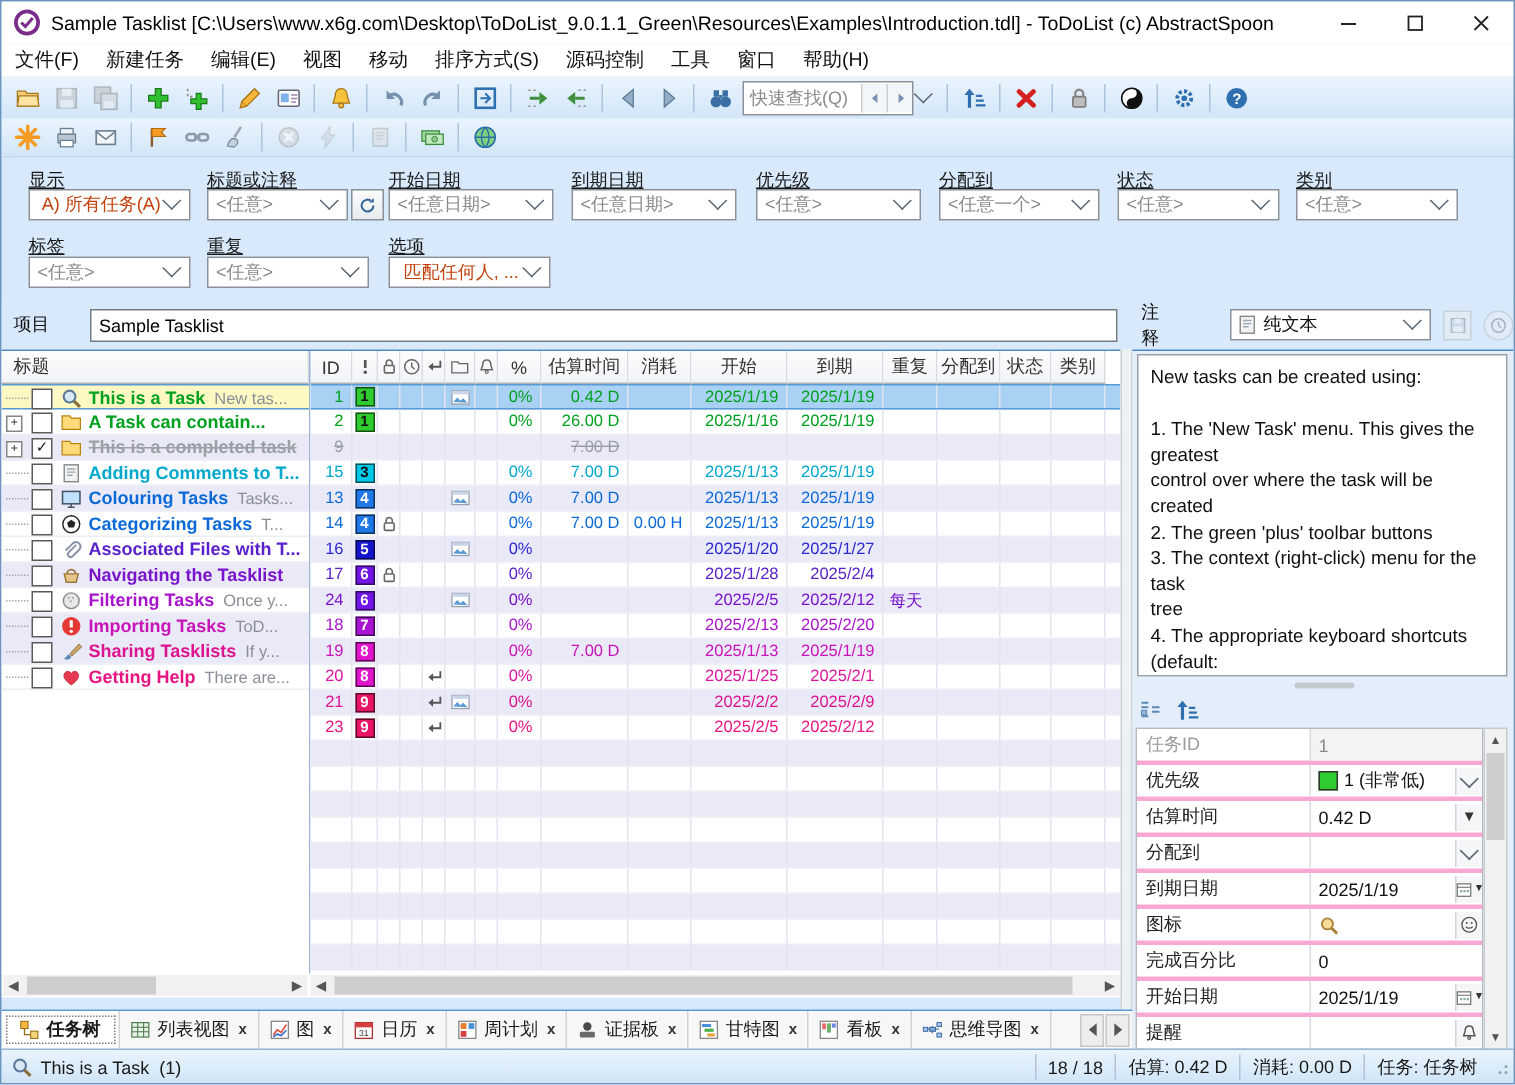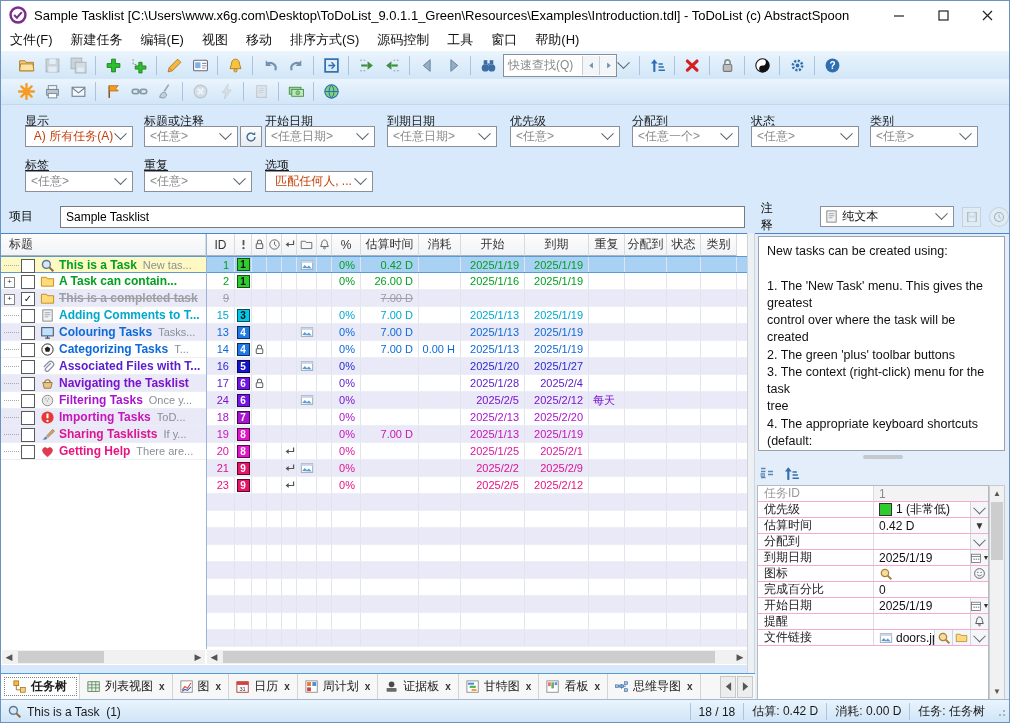--- a/index.html
+++ b/index.html
@@ -7,32 +7,32 @@
   .window{position:absolute;inset:0;border:1px solid #6a94be;box-sizing:border-box;background:#d7e9fa;overflow:hidden;}
   
   .titlebar{position:absolute;top:0;left:0;right:0;height:28px;background:#fff;display:flex;align-items:center;padding-left:8px;box-sizing:border-box;}
   .titlebar .apptitle{font-size:13px;color:#000;margin-left:7px;white-space:nowrap;overflow:hidden;}
   .wctl{margin-left:auto;display:flex;height:28px;}
   .wbtn{width:44px;height:28px;display:flex;align-items:center;justify-content:center;}
   
   .menubar{position:absolute;top:28px;left:0;right:0;height:22px;background:#fff;display:flex;align-items:center;font-size:13px;color:#111;}
   .menuitem{padding:0 9px;line-height:22px;}
   
-  .tb{position:absolute;left:0;right:0;background:linear-gradient(#eaf4fd,#d2e6f8);display:flex;align-items:center;padding-left:12px;box-sizing:border-box;}
+  .tb{position:absolute;left:0;right:0;background:linear-gradient(#eaf4fd,#d2e6f8);display:flex;align-items:center;padding-left:4px;box-sizing:border-box;}
   .tb1{top:50px;height:28px;}
   .tb2{top:78px;height:26px;border-bottom:1px solid #c2d8ec;}
   .tbtn{width:24px;height:23px;border:none;background:transparent;display:flex;align-items:center;justify-content:center;padding:0;margin:0 1px;}
   .tbtn.dim{opacity:.42;filter:grayscale(100%);}
   .tsep{width:1px;height:19px;background:#a9c4dc;margin:0 4px;}
   .qfind{width:112px;height:21px;background:#fff;border:1px solid #898f96;display:flex;align-items:center;margin:0 2px;}
   .qfind .ph{flex:1;font-size:12px;color:#8a8a8a;padding-left:4px;white-space:nowrap;overflow:hidden;}
   .qbtn{width:16px;height:19px;border-left:1px solid #c9cdd2;display:flex;align-items:center;justify-content:center;background:#f3f6f9;}
   .chevbtn{width:16px;height:21px;display:flex;align-items:center;justify-content:center;}
   
-  .filters{position:absolute;top:104px;left:17px;right:0;height:95px;background:#d7e9fa;border-bottom:1px solid #3d7fd4;}
+  .filters{position:absolute;top:104px;left:11px;right:0;height:95px;background:#d7e9fa;border-bottom:1px solid #3d7fd4;}
   .fgroup{position:absolute;}
   .flabel{font-size:12px;color:#1a1a1a;text-decoration:underline;white-space:nowrap;}
   .fcombo{position:absolute;background:#fff;border:1px solid #8a9099;height:21px;display:flex;align-items:center;box-sizing:border-box;}
   .fcombo .val{flex:1;font-size:12px;color:#8a8a8a;padding-left:5px;white-space:nowrap;overflow:hidden;}
   .fcombo .val.dark{color:#c2410c;text-align:center;}
   .chev{width:8px;height:8px;border-right:1.5px solid #5a6570;border-bottom:1.5px solid #5a6570;transform:rotate(45deg) translate(-2px,-2px);margin-right:7px;flex:none;}
   .fbtn{position:absolute;width:22px;height:21px;background:linear-gradient(#fcfcfc,#e8ecef);border:1px solid #8a9099;display:flex;align-items:center;justify-content:center;box-sizing:border-box;}
   
   .projrow{position:absolute;top:199px;left:0;right:0;height:33px;background:#d7e9fa;display:flex;align-items:center;}
   .projrow .plabel{font-size:12px;color:#111;margin-left:8px;width:52px;}
@@ -73,21 +73,21 @@
   .strack{flex:1;height:14px;position:relative;}
   .sthumb{position:absolute;top:1px;height:12px;background:#cdcdcd;}
   .vsplit{position:absolute;top:232px;left:746px;width:8px;height:466px;background:#eef1f4;border-left:1px solid #cfd4d9;border-right:1px solid #cfd4d9;box-sizing:border-box;}
   
   .rightpanel{position:absolute;top:232px;left:754px;width:256px;height:466px;background:#e4eefa;border-top:1px solid #4a86c8;box-sizing:border-box;}
   .comments{position:absolute;left:3px;top:2px;width:247px;height:215px;background:#fff;border:1px solid #9aa2ac;box-sizing:border-box;padding:6px 8px;font-size:12.5px;color:#101010;line-height:1.38;white-space:pre-wrap;overflow:hidden;}
   .hsplit{position:absolute;left:0;top:219px;width:100%;height:8px;display:flex;align-items:center;justify-content:center;}
   .hsplit .grip{width:34px;height:4px;background:#c3c9cf;border-radius:2px;}
   .attrtb{position:absolute;left:4px;top:228px;height:22px;display:flex;gap:8px;align-items:center;}
   .attrgrid{position:absolute;left:2px;top:251px;width:232px;height:215px;background:#fff;border:1px solid #b3bac1;box-sizing:border-box;overflow:hidden;}
-  .arow{display:flex;height:16px;box-sizing:border-box;border-bottom:1px solid #f9a8d4;}
+  .arow{display:flex;height:24px;box-sizing:border-box;border-bottom:3px solid #f9a8d4;}
   .arow .albl{width:116px;box-sizing:border-box;border-right:1px solid #d9dde1;font-size:12px;color:#222;display:flex;align-items:center;padding-left:6px;}
   .arow .aval{flex:1;display:flex;align-items:center;font-size:12px;color:#111;padding-left:5px;overflow:hidden;}
   .arow.dis .albl{color:#9a9a9a;}
   .arow.dis .aval{background:#f3f3f3;color:#8a8a8a;}
   .actl{width:17px;height:18px;margin-left:auto;border-left:1px solid #d0d4d8;background:#f4f6f8;display:flex;align-items:center;justify-content:center;flex:none;font-size:10px;color:#333;}
   .actl.join{margin-left:0;}
   .swatch{width:11px;height:11px;border:1px solid #333;margin-right:4px;flex:none;}
   .avscroll{position:absolute;left:234px;top:251px;width:16px;height:215px;background:#f1f1f1;border:1px solid #c8ccd0;box-sizing:border-box;}
   .avscroll .up,.avscroll .dn{position:absolute;left:0;width:14px;height:15px;display:flex;align-items:center;justify-content:center;font-size:8px;color:#555;}
   .avscroll .up{top:0;} .avscroll .dn{bottom:0;}

